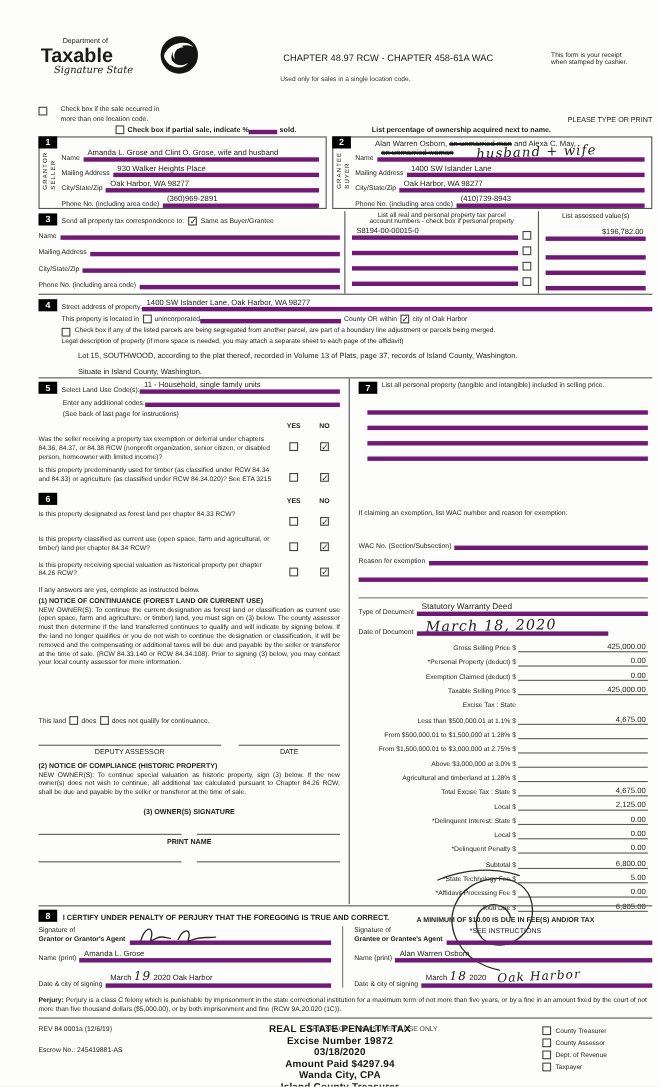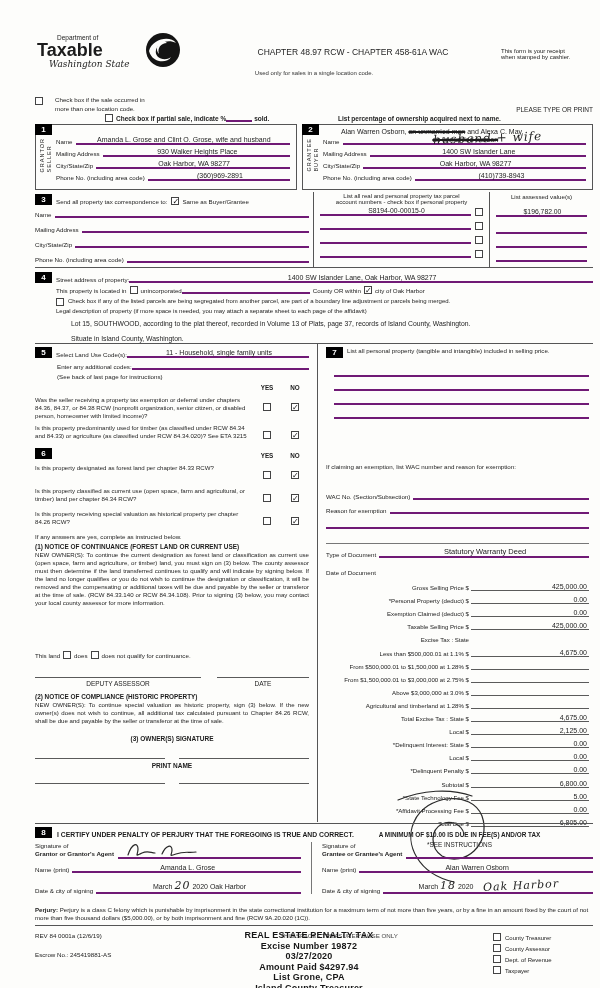--- a/index.html
+++ b/index.html
@@ -10,21 +10,21 @@
     font-family: "Liberation Sans", sans-serif;
     overflow: hidden;
   }
   .abs { position:absolute; }
   .b { font-weight: bold; }
   .i { font-style: italic; }
   .c { text-align:center; }
   .r { text-align:right; } .f6{font-size:6px;} .f62{font-size:6.2px;} .f65{font-size:6.5px;}
   .f7{font-size:7px;} .f85{font-size:8.5px;} .f95{font-size:9.5px;}
   .row { display:flex; align-items:flex-end; }
-  .ul { border-bottom:2px solid #701a75;text-align:center; }
+  .ul { border-bottom:4px solid #701a75; }
   .grow { flex:1; }
   .badge {
     display:inline-block; background:#000; color:#fff; width:17px; height:11px;
     font-size:8px; font-weight:bold; text-align:center; line-height:11px; flex:none;
   }
   .cb {
     display:inline-block; width:8px; height:8px; border:1px solid #444; background:#fff;
     font-size:8px; line-height:8px; text-align:center; vertical-align:-1px; flex:none;
     color:#111; overflow:hidden;
   }
@@ -56,21 +56,21 @@
 </head>
 <body>
 
 <div class="page">
 
   <div class="abs" style="top:34px;left:35px;width:558px;">
     <div style="display:flex;">
       <div style="width:170px;position:relative;flex:none;">
         <div class="f65" style="padding-left:22px;">Department of</div>
         <div class="b" style="font-size:18px;line-height:1;padding-left:2px;">Taxable</div>
-        <div class="i" style="font-family:'DejaVu Serif',serif;font-size:9px;padding-left:14px;">Washington State</div>
+        <div class="i" style="font-family:'DejaVu Serif',serif;font-size:9px;padding-left:14px;">Signature State</div>
         <svg class="abs" style="top:-4px;left:108px;" width="40" height="40" viewBox="0 0 40 40">
           <circle cx="20" cy="20" r="17" fill="#141414"></circle>
           <path d="M6 21 C9 9 27 5 33 13 C26 9 15 12 13 20 C11 28 22 32 28 27 C24 34 9 33 6 21 Z" fill="#fdfdfb"></path>
           <path d="M20 10 C14 12 12 20 16 24 C14 18 18 13 24 13 Z" fill="#fdfdfb"></path>
         </svg>
       </div>
       <div class="grow" style="padding-top:12px;">
         <div class="f85 c" style="margin-top:1px;">CHAPTER 48.97 RCW - CHAPTER 458-61A WAC</div>
       </div>
       <div style="width:92px;flex:none;padding-top:14px;" class="f6">
@@ -353,20 +353,23 @@
       <div class="ul" style="margin:7px 4px 0 0;height:8px;"></div>
 
       <div style="border-top:1px solid #777;margin:14px 4px 0 0;"></div>
 
       <div class="row" style="margin-top:3px;">
         <span class="flabel">Type of Document</span>
         <span class="ul grow fval" style="font-size:7.5px;margin-right:4px;">Statutory Warranty Deed</span>
       </div>
       <div class="row" style="margin-top:2px;height:16px;">
         <span class="flabel">Date of Document</span>
+        <span class="ul grow" style="margin-right:40px;position:relative;height:14px;">
+          <span class="hand abs" style="left:8px;top:-2px;font-size:13px;transform:rotate(-1deg);white-space:nowrap;">March 18, 2020</span>
+        </span>
       </div>
 
       <div style="margin-right:4px;margin-top:2px;">
         <div class="mrow">
             <span class="mlabel">Gross Selling Price  $</span>
             <span class="mline">425,000.00</span>
           </div>
         <div class="mrow">
             <span class="mlabel">*Personal Property (deduct)  $</span>
             <span class="mline">0.00</span>
@@ -471,21 +474,21 @@
           </div>
         </div>
         <div class="fieldrow" style="margin-top:5px;">
           <span class="flabel">Name (print)</span>
           <span class="ul grow fval">Amanda L. Grose</span>
         </div>
         <div class="fieldrow" style="margin-top:6px;">
           <span class="flabel">Date &amp; city of signing</span>
           <span class="ul grow fval" style="position:relative;">
             <span>March</span>
-            <span class="hand" style="font-size:11px;">20</span>
+            <span class="hand" style="font-size:11px;">19</span>
             <span>2020   Oak Harbor</span>
           </span>
         </div>
       </div>
 
       <div class="grow" style="border-left:1px solid #777;padding-left:10px;">
         <div style="display:flex;align-items:flex-end;">
           <div class="f62" style="line-height:1.35;flex:none;">
             <div>Signature of</div>
             <div class="b">Grantee or Grantee's Agent</div>
@@ -522,23 +525,23 @@
       <div style="margin-top:12px;">
         <span>Escrow No.:</span>
         <span>245419881-AS</span>
       </div>
     </div>
     <div class="grow" style="position:relative;">
       <div class="f62 c" style="color:#444;">THIS SPACE - TREASURER'S USE ONLY</div>
       <div class="stamp abs" style="top:-2px;left:0;right:60px;">
         <div>REAL ESTATE PENALTY TAX</div>
         <div>Excise Number 19872</div>
-        <div>03/27/2020</div>
+        <div>03/18/2020</div>
         <div>Amount Paid $4297.94</div>
-        <div>List Grone, CPA</div>
+        <div>Wanda City, CPA</div>
         <div>Island County Treasurer</div>
       </div>
     </div>
     <div style="width:100px;flex:none;">
       <div class="row" style="margin-top:1px;">
           <span class="cb"></span>
           <span class="f6" style="margin-left:4px;">County Treasurer</span>
         </div>
       <div class="row" style="margin-top:3px;">
           <span class="cb"></span>

